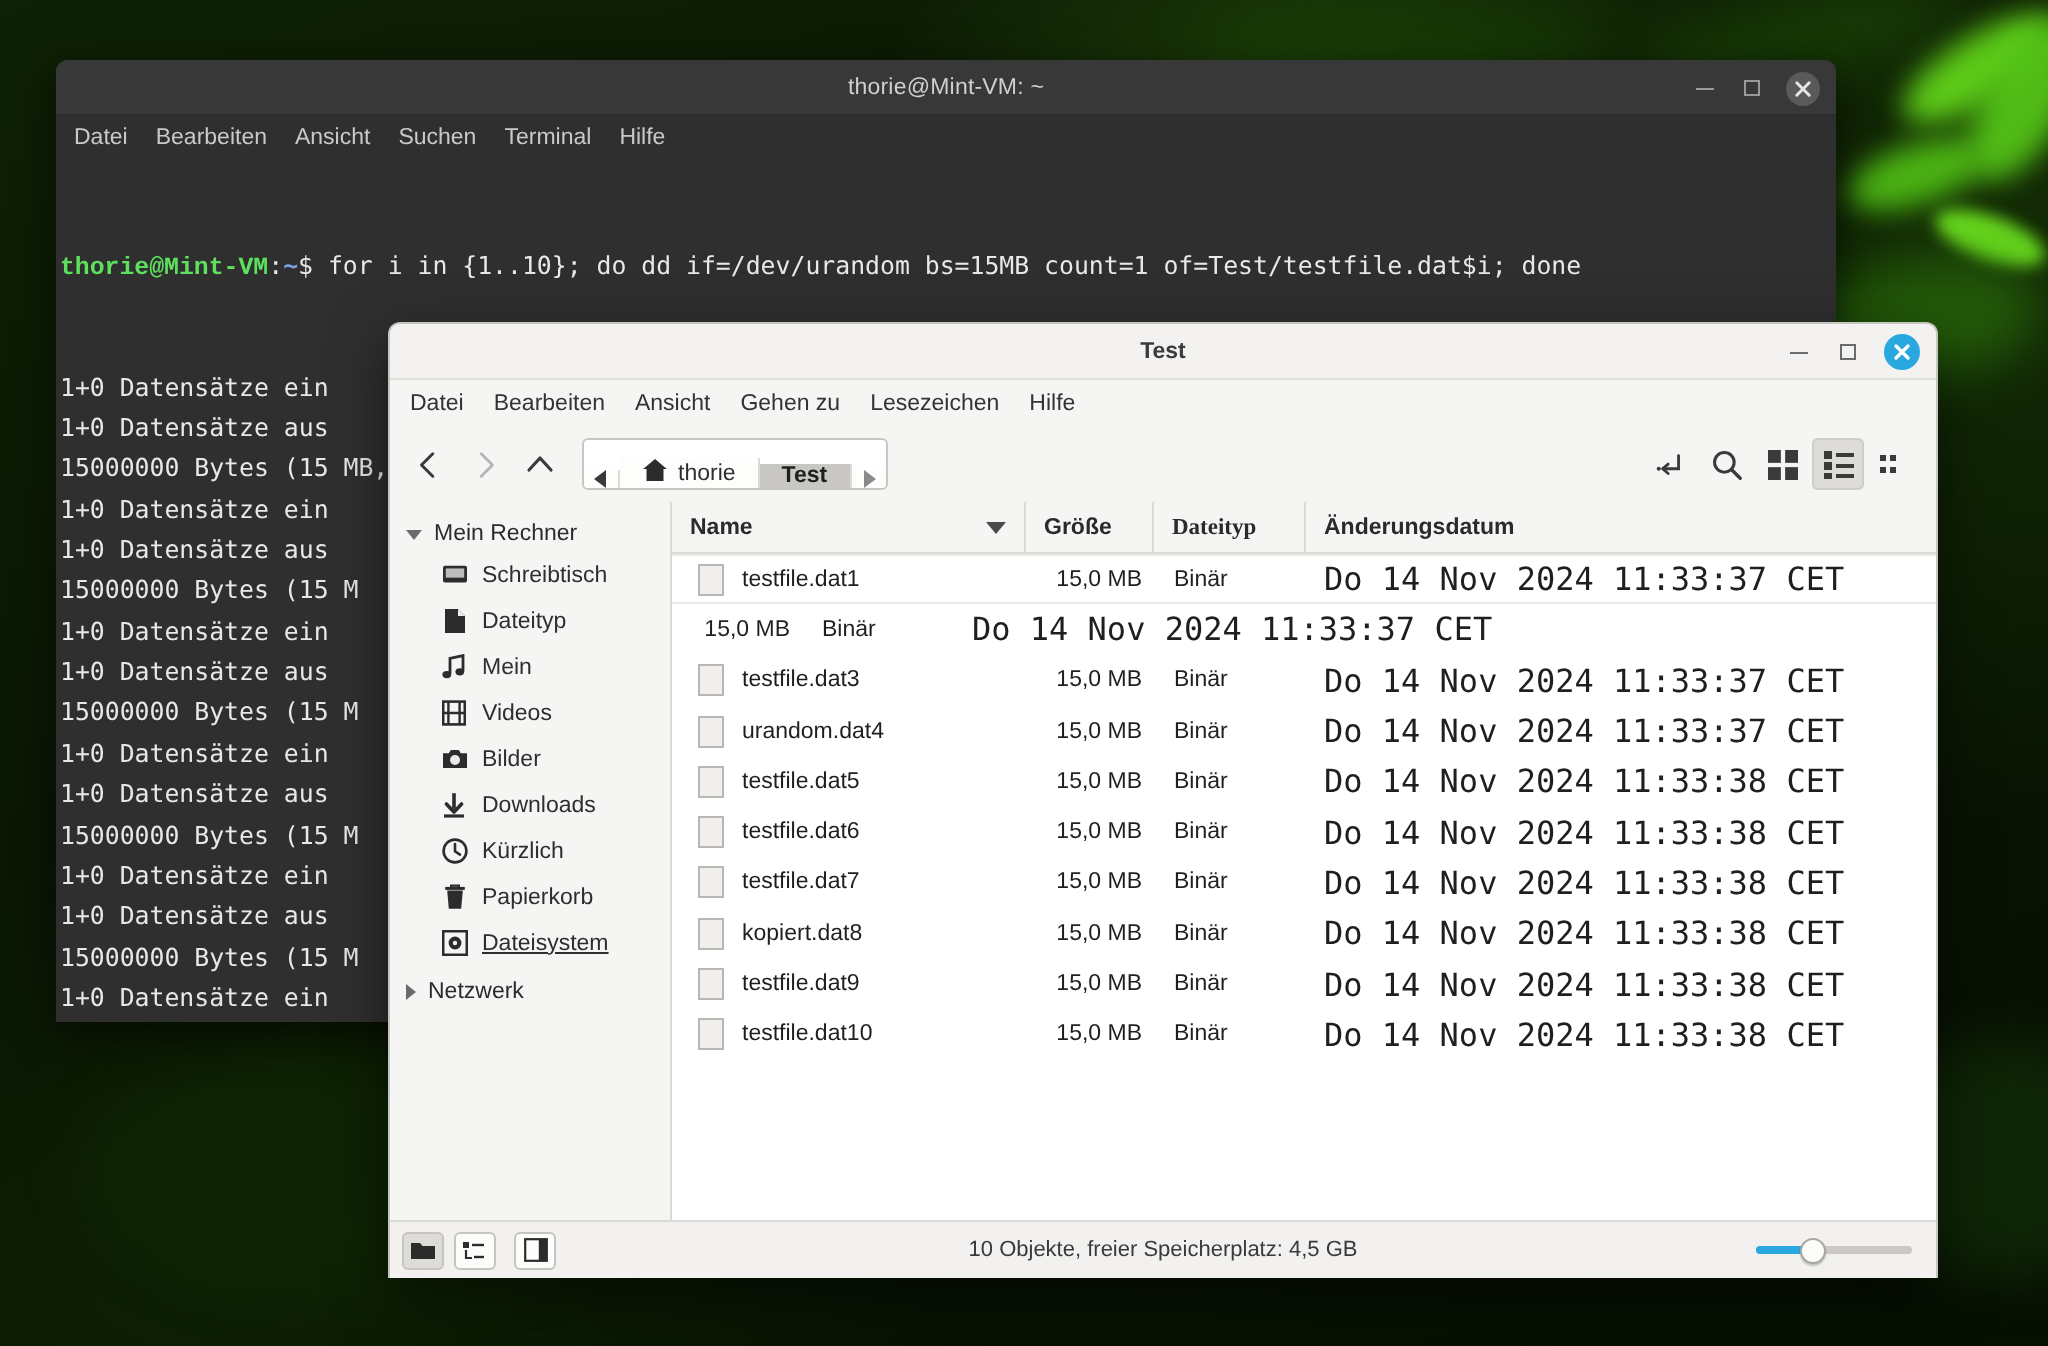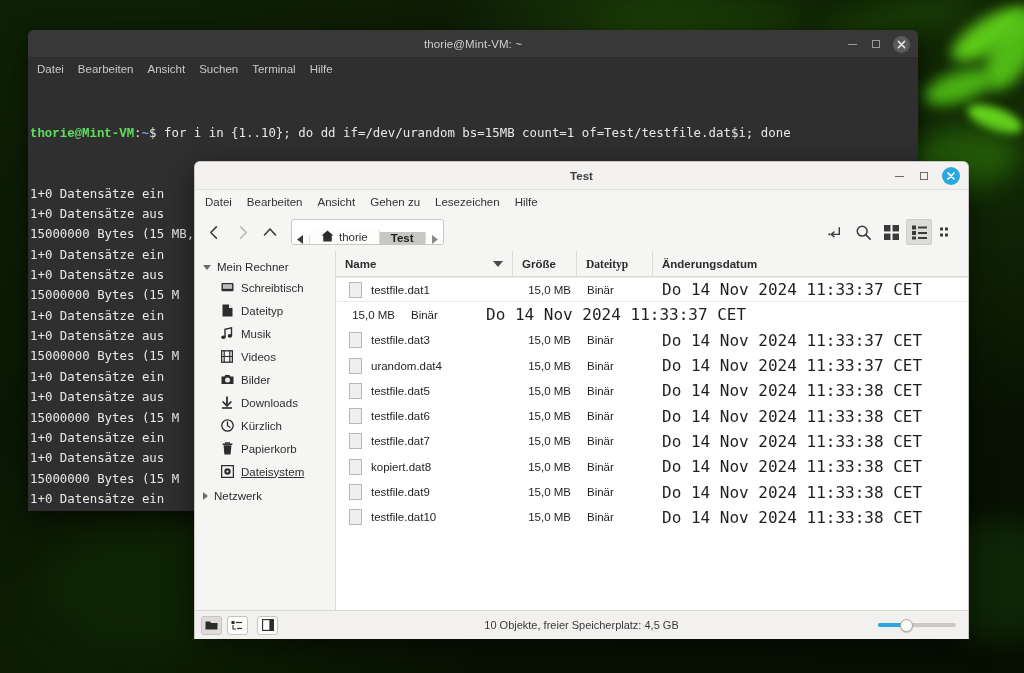--- a/index.html
+++ b/index.html
@@ -407,21 +407,21 @@
               <span class="label">Dateityp</span>
             </div>
             <div class="side-item">
               <span style="width: 14px; display: flex; align-items: center; justify-content: center; flex: 0 0 auto;">
                 <svg width="12" height="13" viewBox="0 0 12 13">
                   <path d="M4 10 V2.2 L10.5 0.8 V8.6" fill="none" stroke="#2c2c2c" stroke-width="1.4"></path>
                   <ellipse cx="2.4" cy="10.3" rx="2.2" ry="1.8" fill="#2c2c2c"></ellipse>
                   <ellipse cx="8.9" cy="8.9" rx="2.2" ry="1.8" fill="#2c2c2c"></ellipse>
                 </svg>
               </span>
-              <span class="label">Musik</span>
+              <span class="label">Mein</span>
             </div>
             <div class="side-item">
               <span style="width: 14px; display: flex; align-items: center; justify-content: center; flex: 0 0 auto;">
                 <svg width="12" height="13" viewBox="0 0 12 13">
                   <rect x="0.6" y="0.8" width="10.8" height="11.4" fill="none" stroke="#2c2c2c" stroke-width="1.3"></rect>
                   <path d="M3.2 0.8 V12.2 M8.8 0.8 V12.2 M0.6 6.5 H11.4" stroke="#2c2c2c" stroke-width="1.2"></path>
                 </svg>
               </span>
               <span class="label">Videos</span>
             </div>

